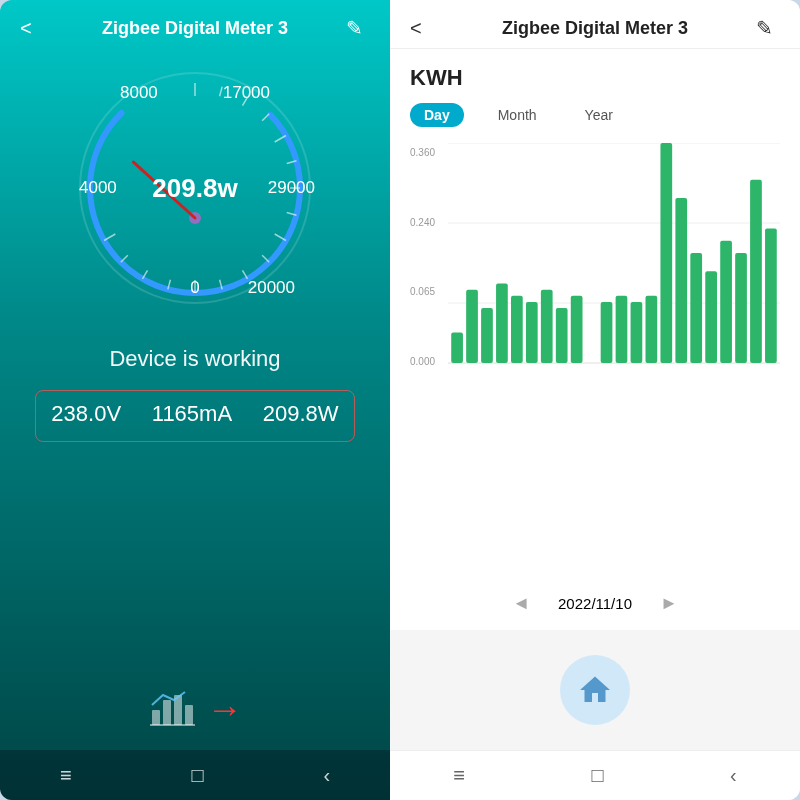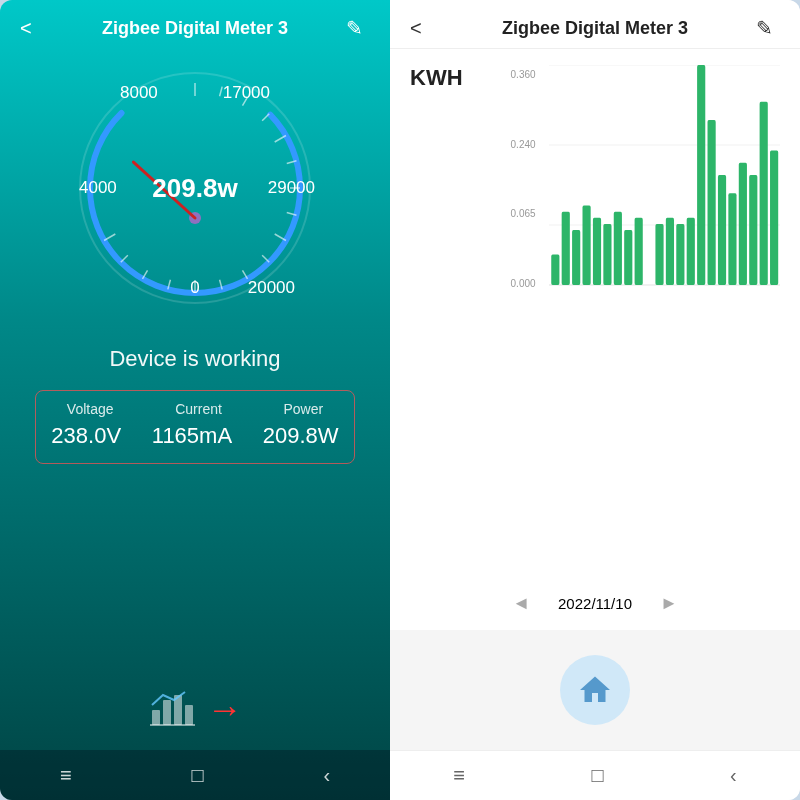--- a/index.html
+++ b/index.html
@@ -149,22 +149,21 @@
       color: #222;
       flex: 1;
       text-align: center;
     }
 
     .right-content {
       flex: 1;
       background: white;
       padding: 16px 20px;
       display: flex;
-      flex-direction: row;
-      gap: 48px;
+      flex-direction: column;
     }
 
     .kwh-label {
       font-size: 22px;
       font-weight: 700;
       color: #222;
       margin-bottom: 12px;
     }
 
     
@@ -351,25 +350,20 @@
 
       <line x1="130" y1="160" x2="85" y2="90" stroke="#cc2222" stroke-width="3" stroke-linecap="round" transform="rotate(-15,130,160)"></line>
     </svg>
 
     <div class="gauge-center-value">209.8w</div>
   </div>
 
   <div class="device-status">Device is working</div>
 
   <div class="stats-box">
-    <div class="stats-header">
-      <span>Voltage</span>
-      <span>Current</span>
-      <span>Power</span>
-    </div>
     <div class="stats-values">
       <span>238.0V</span>
       <span>1165mA</span>
       <span>209.8W</span>
     </div>
   </div>
 
   <div style="flex:1"></div>
 
   <div style="position:relative; margin-bottom: 70px; display:flex; align-items:center;">
@@ -398,20 +392,25 @@
 
   <div class="right-header">
     <span class="header-icon" style="color:#333">&lt;</span>
     <span class="right-title">Zigbee Digital Meter 3</span>
     <span class="header-icon" style="color:#333">✎</span>
   </div>
 
   <div class="right-content">
     <div class="kwh-label">KWH</div>
 
+    <div class="tabs">
+      <div class="tab active">Day</div>
+      <div class="tab">Month</div>
+      <div class="tab">Year</div>
+    </div>
 
     <div class="chart-wrapper">
       <div style="display:flex; width:100%;">
 
         <div style="width:38px; display:flex; flex-direction:column; justify-content:space-between; padding-bottom:20px; padding-top:4px;">
           <span class="y-label">0.360</span>
           <span class="y-label">0.240</span>
           <span class="y-label">0.065</span>
           <span class="y-label">0.000</span>
         </div>

